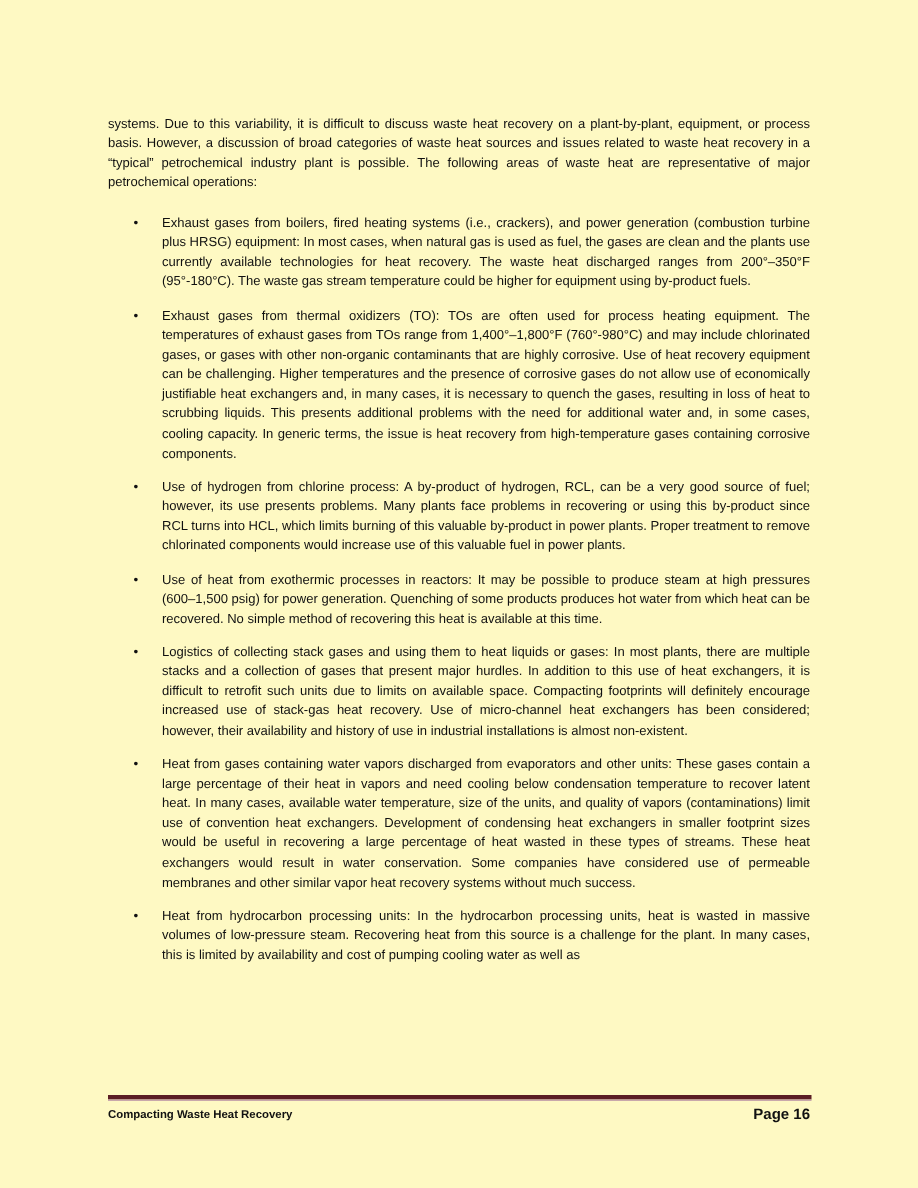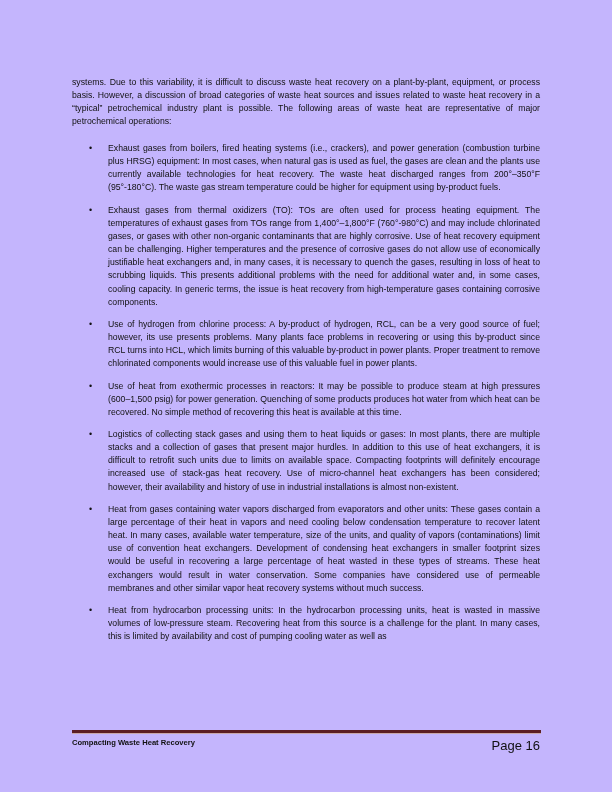--- a/index.html
+++ b/index.html
@@ -1,19 +1,19 @@
 <!DOCTYPE html>
 <html><head>
 <meta charset="utf-8">
 <style>
   html, body { margin: 0; padding: 0; background: #ffffff; }
   body { width: 612px; height: 792px; position: relative; overflow: hidden; }
   .page {
     position: absolute; left: 0; top: 0; width: 612px; height: 792px;
-    background: #c4b5fd; color: #111111;
+    background: #fef9c3; color: #111111;
     font-family: "Liberation Sans", sans-serif;
   }
   .body-text {
     position: absolute; left: 72px; top: 76px; width: 468px;
     font-size: 8.7px; line-height: 13.15px; text-align: justify;
     margin: 0;
   }
   .bullets {
     position: absolute; left: 72px; top: 142px; width: 468px;
     margin: 0; padding: 0; list-style: none;
@@ -33,21 +33,21 @@
   .footer-rule-thin {
     position: absolute; left: 72px; top: 733px; width: 469px; height: 1px;
     background: #c8a8ab;
   }
   .footer-left {
     position: absolute; left: 72px; top: 738px;
     font-size: 7.6px; font-weight: bold; color: #111111;
   }
   .footer-right {
     position: absolute; right: 72px; top: 738px;
-    font-size: 13px; font-weight: normal; color: #111111;
+    font-size: 10px; font-weight: bold; color: #111111;
   }
 </style>
 </head>
 <body>
 
 <div class="page">
   <p class="body-text">systems. Due to this variability, it is difficult to discuss waste heat recovery on a plant-by-plant, equipment, or process basis. However, a discussion of broad categories of waste heat sources and issues related to waste heat recovery in a “typical” petrochemical industry plant is possible. The following areas of waste heat are representative of major petrochemical operations:</p>
 
   <ul class="bullets">
     <li class="bullet-item">

